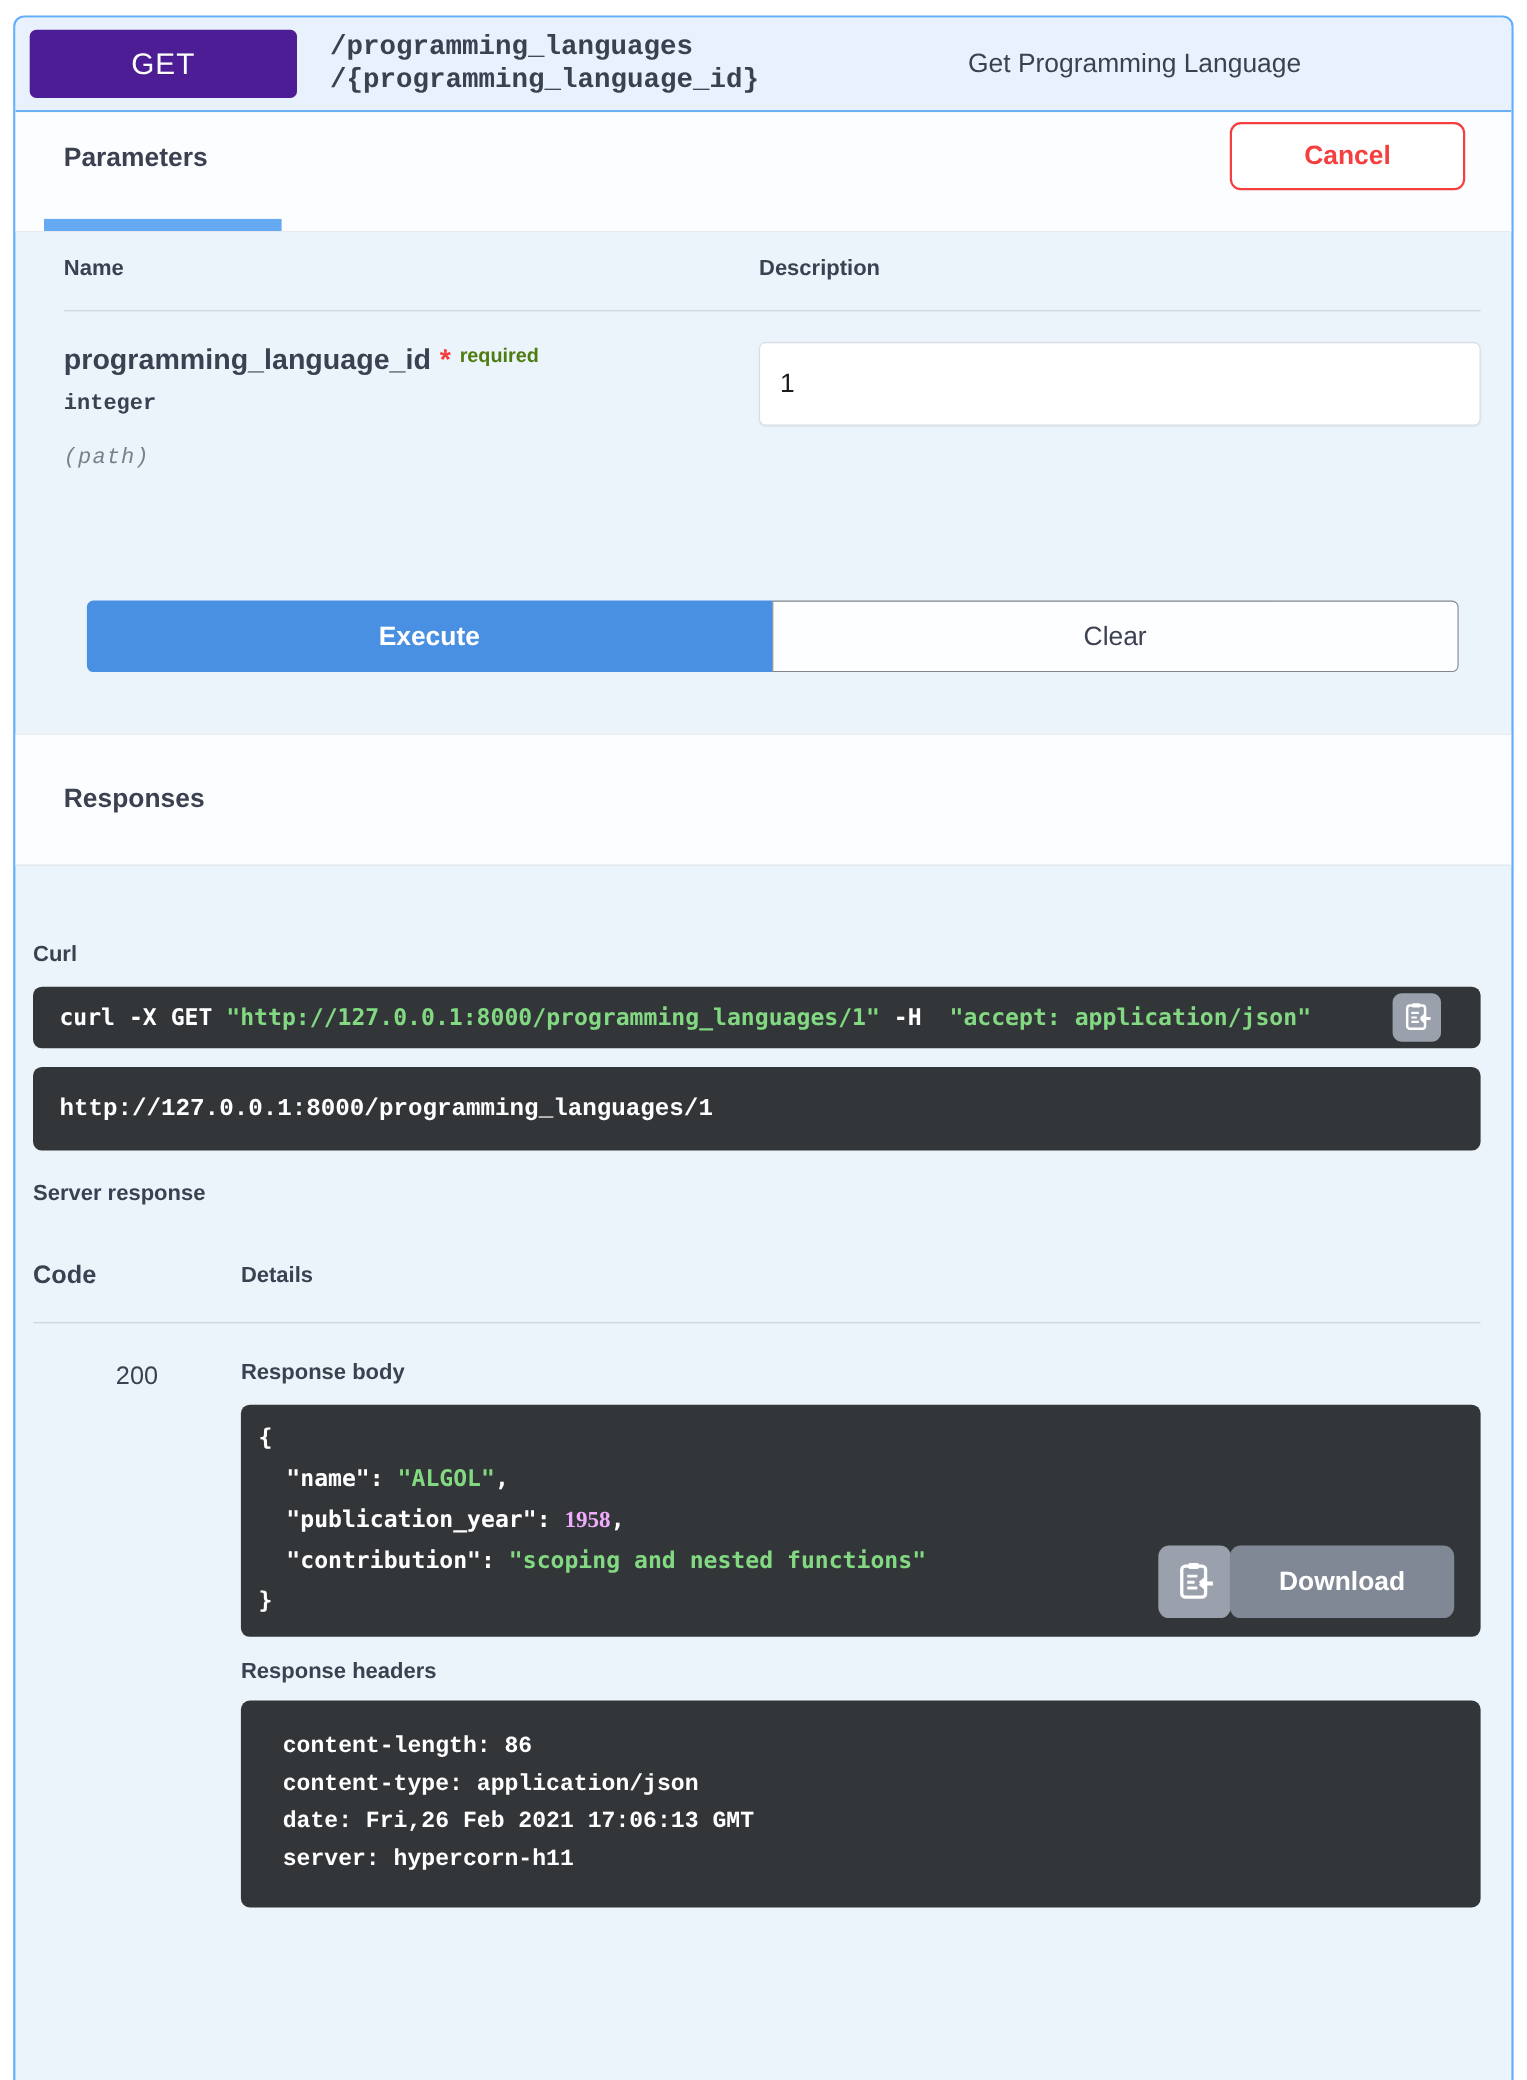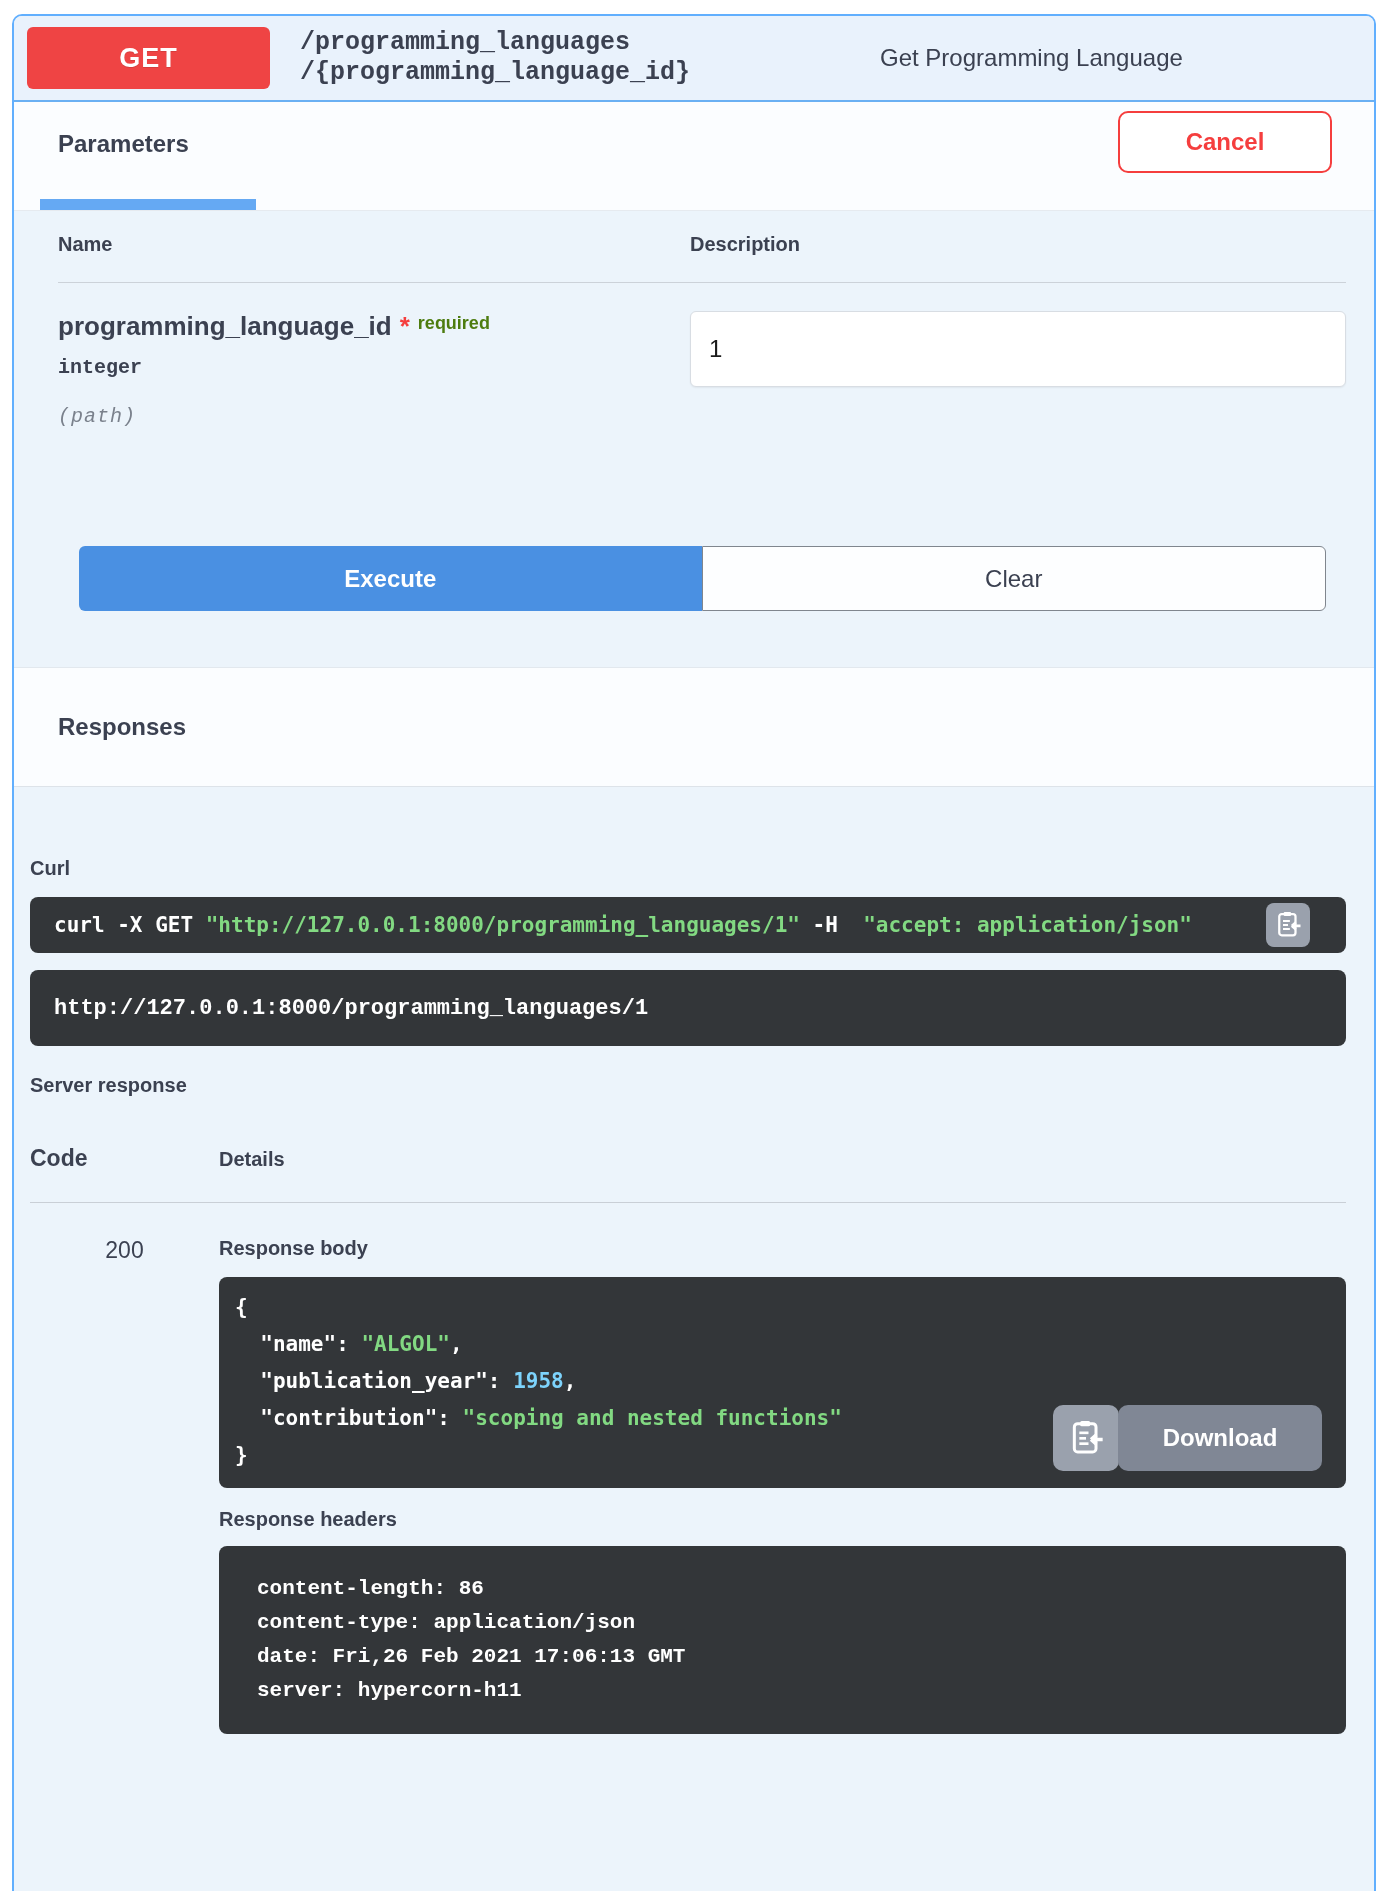--- a/index.html
+++ b/index.html
@@ -4,22 +4,22 @@
 <style>
   html,body{margin:0;padding:0;background:#fff;}
   body{width:1388px;height:1891px;overflow:hidden;position:relative;
        font-family:"Liberation Sans",sans-serif;color:#3b4151;}
   .opblock{position:absolute;left:12px;top:14px;width:1360px;height:1950px;
        border:2px solid #61affe;border-radius:10px;background:#ecf4fb;overflow:hidden;}
 
   
   .op-header{height:84px;background:#e9f2fc;border-bottom:2px solid #6ab0f3;
        display:flex;align-items:center;position:relative;padding:0 0 0 13px;}
-  .method{width:243px;height:62px;background:#ef4444;border-radius:6px;
-       color:#fff;font-weight:bold;font-size:27px;letter-spacing:1px;
+  .method{width:243px;height:62px;background:#4c1d95;border-radius:6px;
+       color:#fff;font-weight:normal;font-size:27px;letter-spacing:1px;
        display:flex;align-items:center;justify-content:center;
        text-shadow:0 1px 0 rgba(0,0,0,.1);flex:0 0 auto;}
   .path{margin-left:30px;font-family:"Liberation Mono",monospace;font-weight:bold;
        font-size:25px;line-height:30px;color:#3b4151;display:flex;flex-direction:column;}
   .summary{position:absolute;left:866px;top:50%;transform:translateY(-50%);
        font-size:24px;color:#3b4151;}
 
   
   .params-bar{height:108px;background:#fbfdff;border-bottom:1px solid #e6eaef;
        position:relative;}
@@ -77,21 +77,21 @@
   .srv-code-h{font-size:23px;font-weight:bold;}
   .srv-det-h{font-size:20px;font-weight:bold;padding-top:3px;}
   .srv-row{display:grid;grid-template-columns:189px 1fr;padding-top:34px;}
   .status-code{font-size:23px;color:#3b4151;text-align:center;}
   .details-cell .lbl{margin-top:20px;}
   .body-block{margin-top:17px;padding:12px 0 14px 16px;}
   .body-block code{font-family:"DejaVu Sans Mono",monospace;font-size:21px;font-weight:600;
        white-space:pre;display:block;line-height:37px;}
   .tok-white{color:#ffffff;}
   .tok-green{color:#82d982;}
-  .tok-red{color:#7dd3fc;}
+  .tok-red{color:#f0abfc;font-family:Liberation Serif, serif;}
   .mt3{margin-top:32px;}
   .headers-block{margin-top:15px;padding:26px 38px;}
   .headers-block code{font-family:"Liberation Mono",monospace;font-weight:bold;font-size:21px;
        white-space:pre;display:block;line-height:34px;}
 
   
   .copy-btn{border:none;border-radius:8px;background:#9aa1ad;cursor:pointer;
        display:flex;align-items:center;justify-content:center;padding:0;}
   .copy-sm{position:absolute;right:36px;top:50%;transform:translateY(-50%);
        width:44px;height:44px;}

